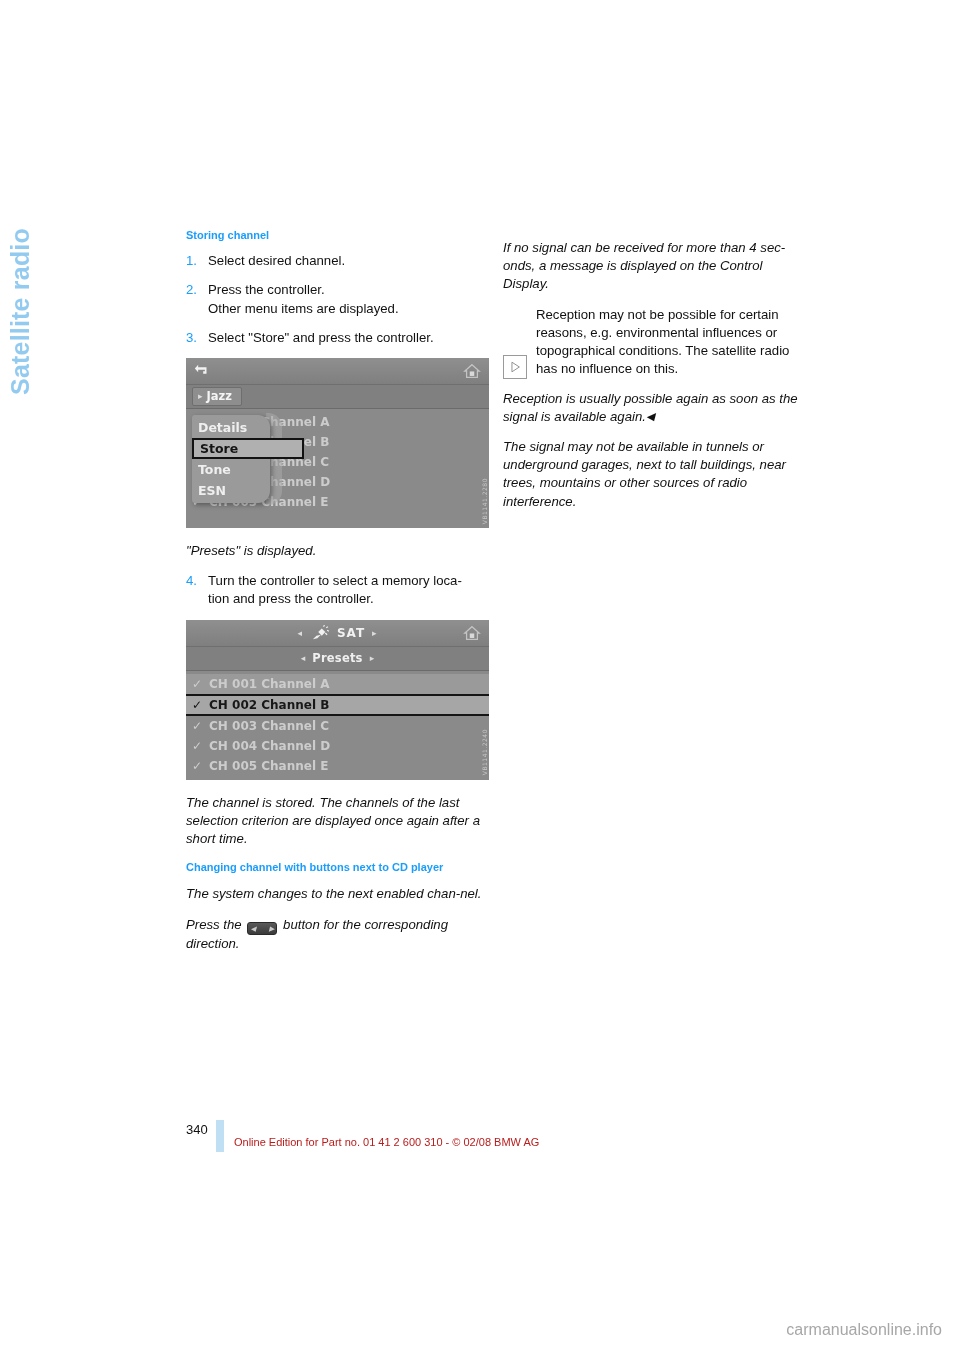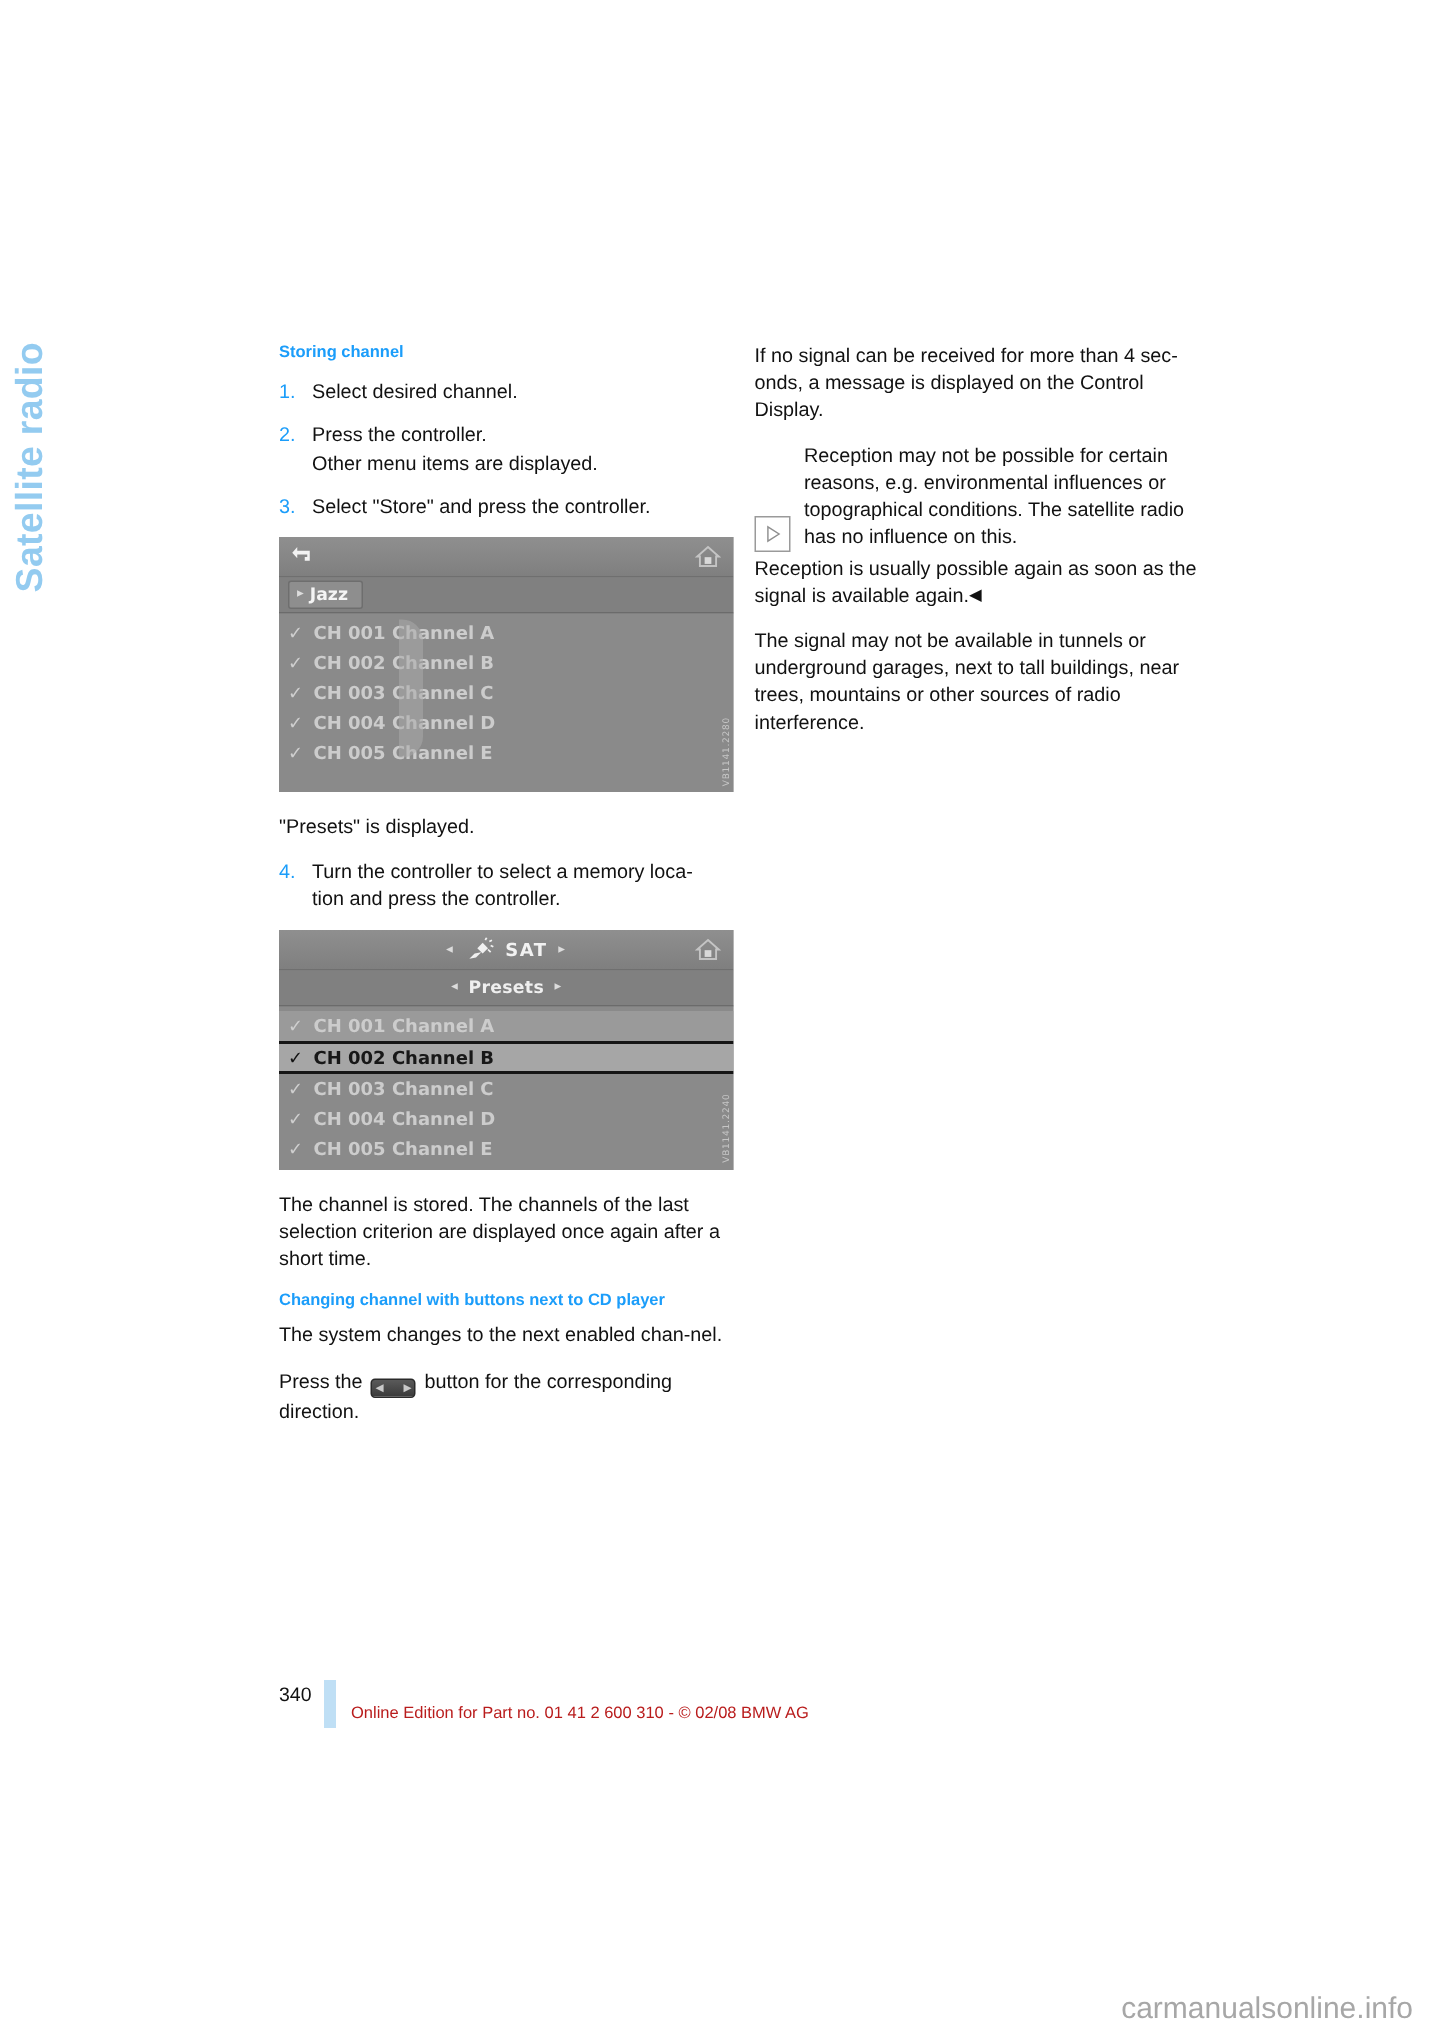--- a/index.html
+++ b/index.html
@@ -60,21 +60,22 @@
     color: #1b9dfa;
     margin: 0 0 10px 0;
     line-height: 1.28;
   }
   h2.section.tight { margin-bottom: 7px; }
 
   p.body {
     font-size: 13.2px;
     line-height: 1.38;
     color: #111;
-    margin: 0 0 12px 0;
+    margin: 11px 0 12px 0;
+    font-style: italic;
   }
   p.body.nogap { margin-bottom: 0; }
 
   
   .steps { margin: 0; padding: 0; list-style: none; }
   .step {
     display: flex;
     margin-bottom: 11px;
     font-size: 13.2px;
     line-height: 1.38;
@@ -314,22 +315,22 @@
   .footer .imprint {
     font-size: 11px;
     color: #b91c1c;
     align-self: flex-end;
     padding-bottom: 4px;
   }
 
   .watermark {
     position: absolute;
     right: 18px;
-    bottom: 7px;
-    font-size: 20px;
+    bottom: 19px;
+    font-size: 16px;
     color: #a7a7a7;
     font-family: "Liberation Sans", sans-serif;
   }
 </style>
 </head>
 <body>
 
 <div class="page">
 
   <div class="chapter-tab">
@@ -388,20 +389,26 @@
         <div class="row faded">
           <span class="chk">✓</span>
           <span>CH 004 Channel D</span>
         </div>
         <div class="row faded">
           <span class="chk">✓</span>
           <span>CH 005 Channel E</span>
         </div>
 
         <div class="popup-shade"></div>
+        <div class="popup">
+          <div class="pitem">Details</div>
+          <div class="pitem active">Store</div>
+          <div class="pitem">Tone</div>
+          <div class="pitem">ESN</div>
+        </div>
       </div>
       <div class="ref">VB1141.2280</div>
     </div>
 
     <p class="body">"Presets" is displayed.</p>
 
     <ul class="steps">
       <li class="step">
         <span class="num">4.</span>
         <span class="txt" style="white-space:pre-line">Turn the controller to select a memory loca-

